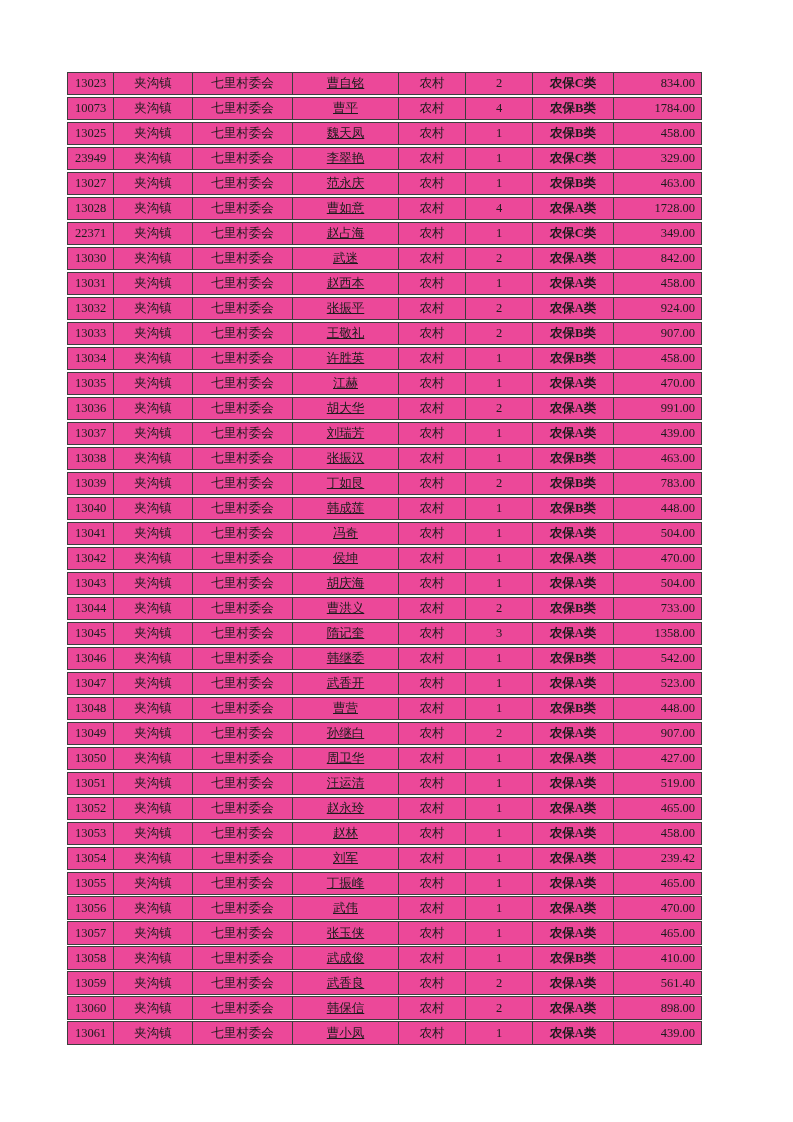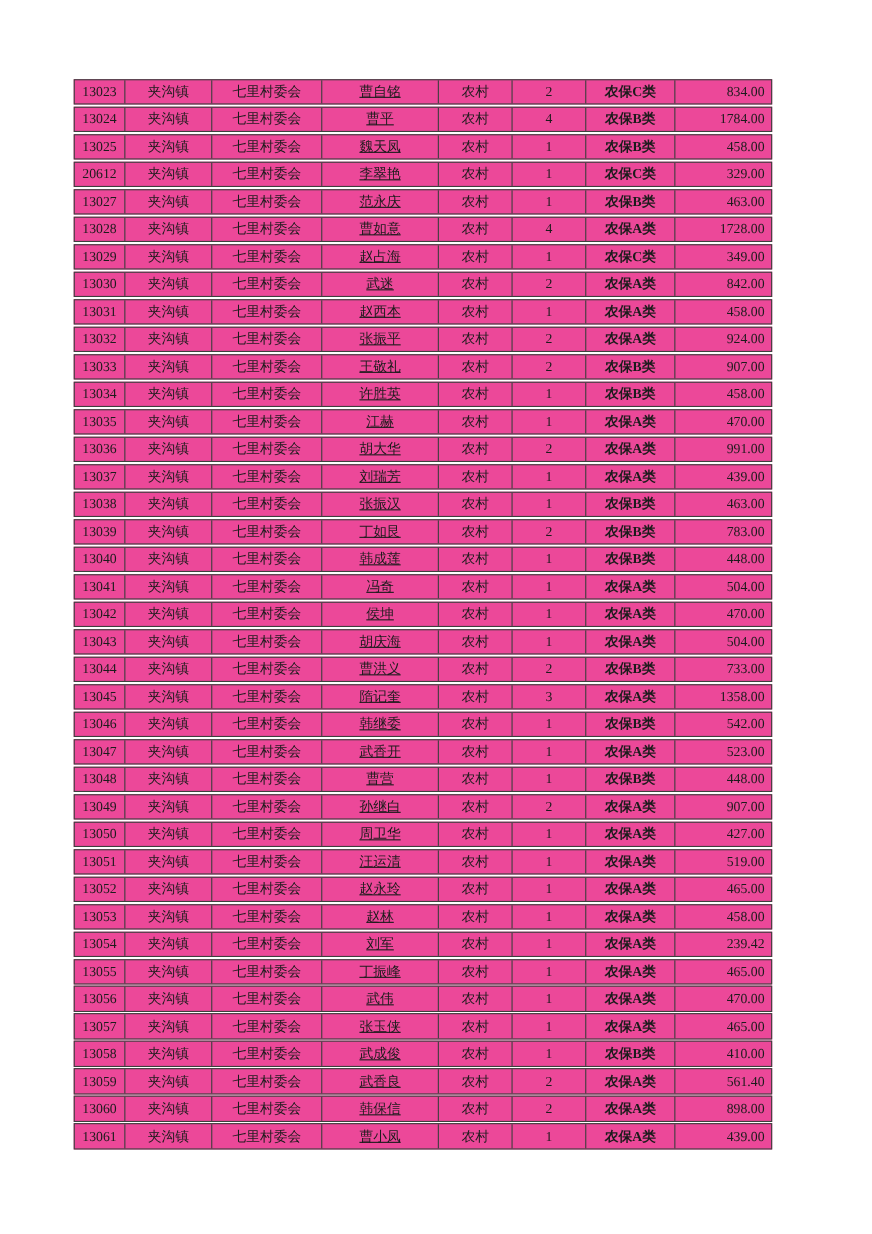--- a/index.html
+++ b/index.html
@@ -63,41 +63,41 @@
       <div class="t-cell c0">13023</div>
       <div class="t-cell c1">夹沟镇</div>
       <div class="t-cell c2">七里村委会</div>
       <div class="t-cell c3">曹自铭</div>
       <div class="t-cell c4">农村</div>
       <div class="t-cell c5">2</div>
       <div class="t-cell c6">农保C类</div>
       <div class="t-cell c7">834.00</div>
     </div>
     <div class="t-row">
-      <div class="t-cell c0">13024</div>
+      <div class="t-cell c0">10073</div>
       <div class="t-cell c1">夹沟镇</div>
       <div class="t-cell c2">七里村委会</div>
       <div class="t-cell c3">曹平</div>
       <div class="t-cell c4">农村</div>
       <div class="t-cell c5">4</div>
       <div class="t-cell c6">农保B类</div>
       <div class="t-cell c7">1784.00</div>
     </div>
     <div class="t-row">
       <div class="t-cell c0">13025</div>
       <div class="t-cell c1">夹沟镇</div>
       <div class="t-cell c2">七里村委会</div>
       <div class="t-cell c3">魏天凤</div>
       <div class="t-cell c4">农村</div>
       <div class="t-cell c5">1</div>
       <div class="t-cell c6">农保B类</div>
       <div class="t-cell c7">458.00</div>
     </div>
     <div class="t-row">
-      <div class="t-cell c0">20612</div>
+      <div class="t-cell c0">23949</div>
       <div class="t-cell c1">夹沟镇</div>
       <div class="t-cell c2">七里村委会</div>
       <div class="t-cell c3">李翠艳</div>
       <div class="t-cell c4">农村</div>
       <div class="t-cell c5">1</div>
       <div class="t-cell c6">农保C类</div>
       <div class="t-cell c7">329.00</div>
     </div>
     <div class="t-row">
       <div class="t-cell c0">13027</div>
@@ -113,21 +113,21 @@
       <div class="t-cell c0">13028</div>
       <div class="t-cell c1">夹沟镇</div>
       <div class="t-cell c2">七里村委会</div>
       <div class="t-cell c3">曹如意</div>
       <div class="t-cell c4">农村</div>
       <div class="t-cell c5">4</div>
       <div class="t-cell c6">农保A类</div>
       <div class="t-cell c7">1728.00</div>
     </div>
     <div class="t-row">
-      <div class="t-cell c0">13029</div>
+      <div class="t-cell c0">22371</div>
       <div class="t-cell c1">夹沟镇</div>
       <div class="t-cell c2">七里村委会</div>
       <div class="t-cell c3">赵占海</div>
       <div class="t-cell c4">农村</div>
       <div class="t-cell c5">1</div>
       <div class="t-cell c6">农保C类</div>
       <div class="t-cell c7">349.00</div>
     </div>
     <div class="t-row">
       <div class="t-cell c0">13030</div>

